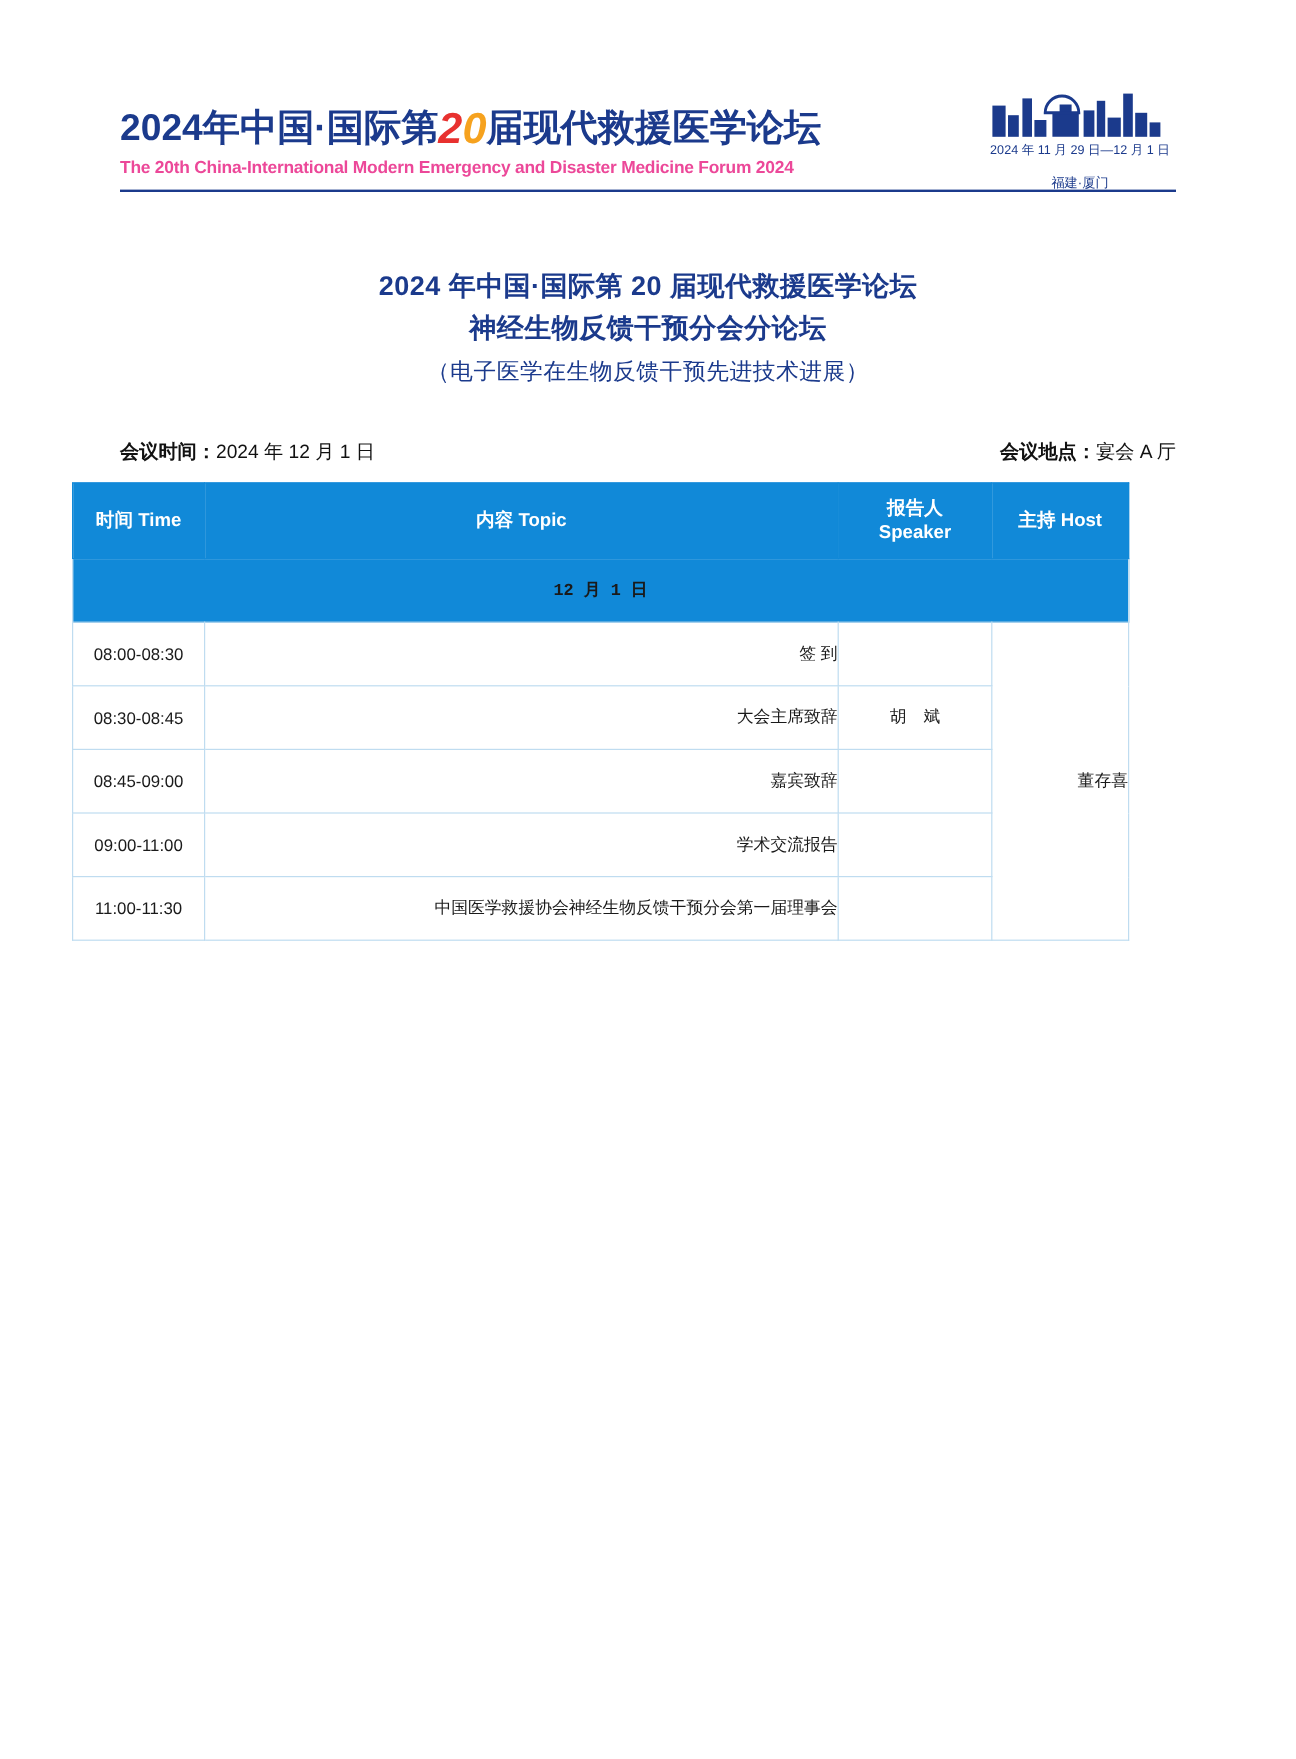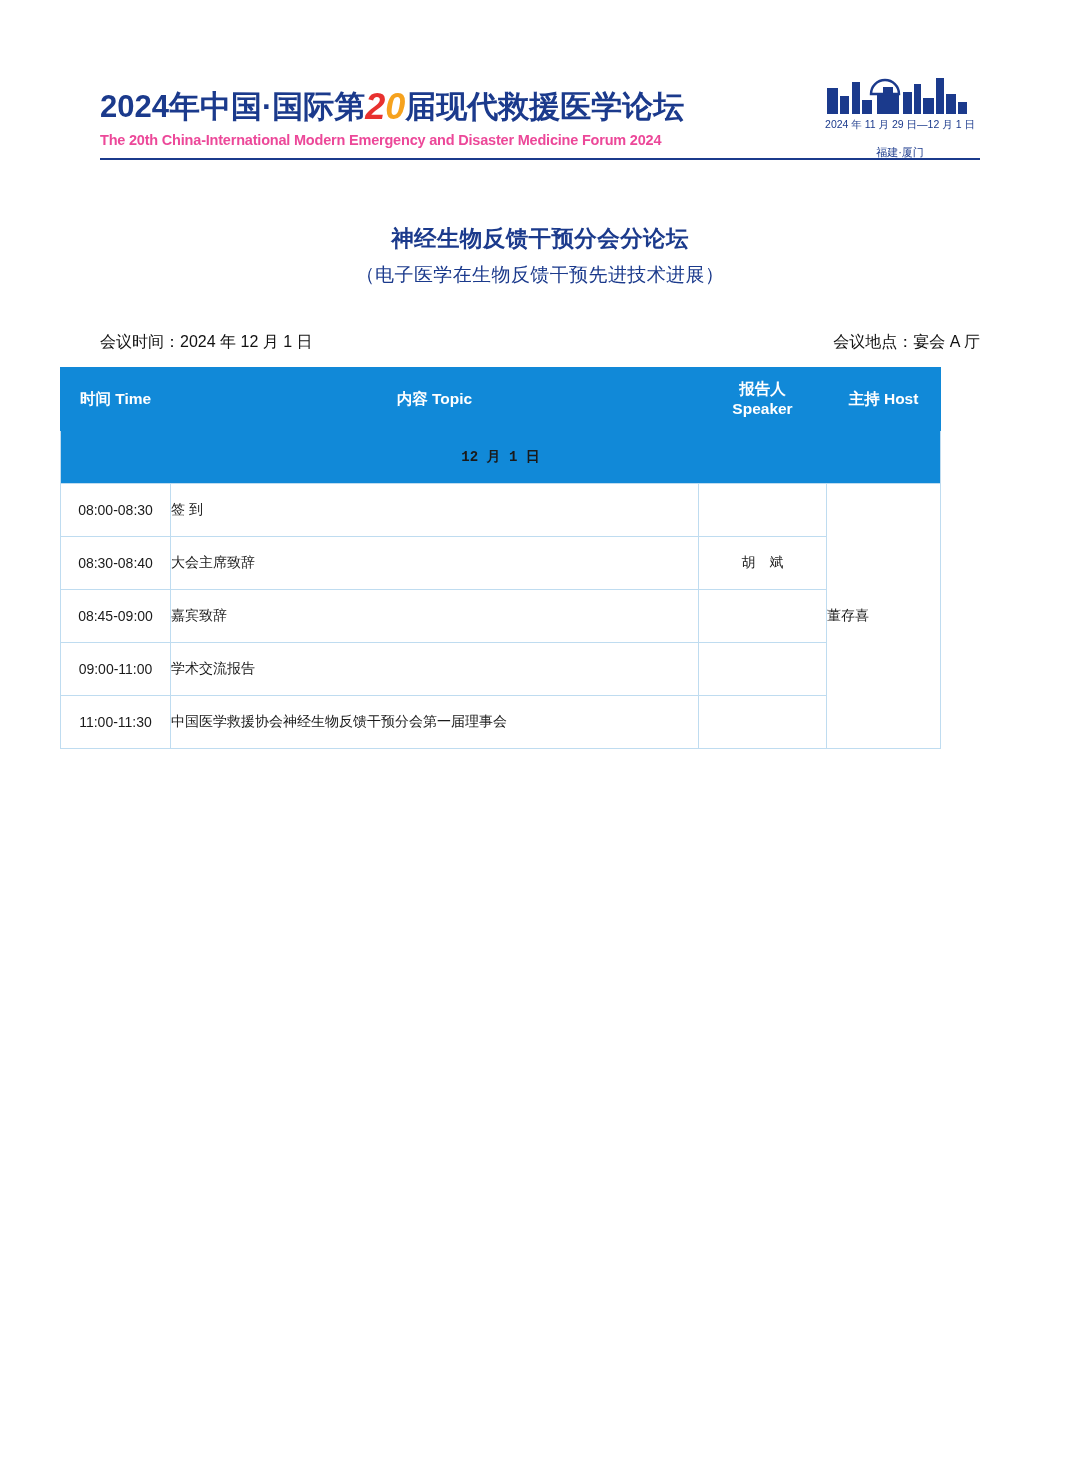--- a/index.html
+++ b/index.html
@@ -94,21 +94,21 @@
   }
 
   
   .meta-row {
     margin: 44px 100px 0 100px;
     display: flex;
     justify-content: space-between;
     font-size: 16px;
     color: #111;
   }
-  .meta-row b { font-weight: normal; }
+  .meta-row b { font-weight: bold; }
 
   
   table.agenda {
     margin: 14px 100px 0 60px;
     width: 880px;
     border-collapse: collapse;
     table-layout: fixed;
   }
   table.agenda th {
     background: #1189d8;
@@ -136,23 +136,23 @@
   }
 
   table.agenda td {
     border: 1px solid #bfdcf0;
     font-size: 14px;
     color: #1a1a1a;
     padding: 15px 0;
     height: 22px;
   }
   td.time   { text-align: center; font-size: 13.5px; }
-  td.topic  { text-align: left; padding-left: 18px; }
+  td.topic  { text-align: right; padding-left: 18px; }
   td.spk    { text-align: center; }
-  td.host   { text-align: left; vertical-align: middle; font-size: 14.5px; }
+  td.host   { text-align: right; vertical-align: middle; font-size: 14.5px; }
 </style>
 </head>
 <body>
 
 <div class="banner">
   <div class="banner-left">
     <div class="banner-title-cn">
       <span>2024年中国·国际第</span><span class="num20"><span class="n2">2</span><span class="n0">0</span></span><span>届现代救援医学论坛</span>
     </div>
     <div class="banner-title-en">The 20th China-International Modern Emergency and Disaster Medicine Forum 2024</div>
@@ -174,20 +174,21 @@
         <rect x="121" y="22" width="10" height="20"></rect>
         <rect x="133" y="30" width="9" height="12"></rect>
       </g>
     </svg>
     <div class="banner-date">2024 年 11 月 29 日—12 月 1 日</div>
     <div class="banner-place">福建·厦门</div>
   </div>
 </div>
 
 <div class="doc-title">
+  <div>2024 年中国·国际第 20 届现代救援医学论坛</div>
   <div>神经生物反馈干预分会分论坛</div>
 </div>
 <div class="doc-subtitle">（电子医学在生物反馈干预先进技术进展）</div>
 
 <div class="meta-row">
   <div>
     <b>会议时间：</b><span>2024 年 12 月 1 日</span>
   </div>
   <div>
     <b>会议地点：</b><span>宴会 A 厅</span>
@@ -217,21 +218,21 @@
       <td colspan="4">12 月 1 日</td>
     </tr>
 
     <tr>
       <td class="time">08:00-08:30</td>
       <td class="topic">签 到</td>
       <td class="spk"></td>
       <td class="host" rowspan="5">董存喜</td>
     </tr>
     <tr>
-      <td class="time">08:30-08:40</td>
+      <td class="time">08:30-08:45</td>
       <td class="topic">大会主席致辞</td>
       <td class="spk">胡　斌</td>
     </tr>
     <tr>
       <td class="time">08:45-09:00</td>
       <td class="topic">嘉宾致辞</td>
       <td class="spk"></td>
     </tr>
     <tr>
       <td class="time">09:00-11:00</td>

